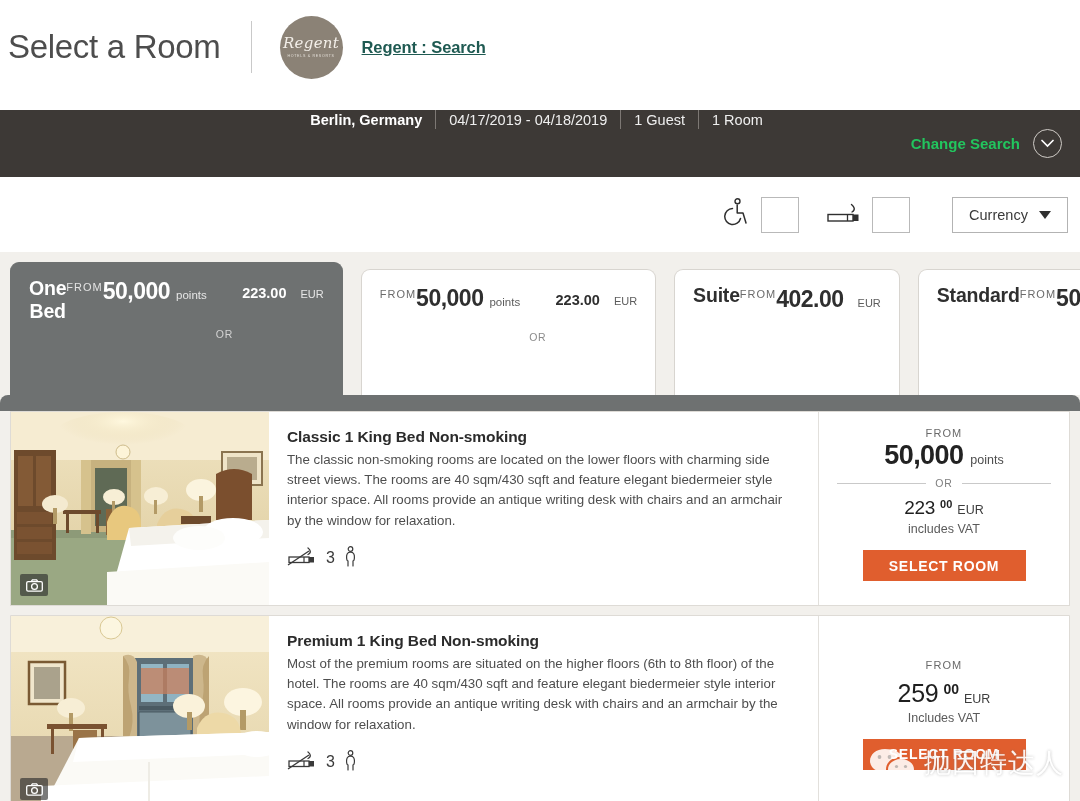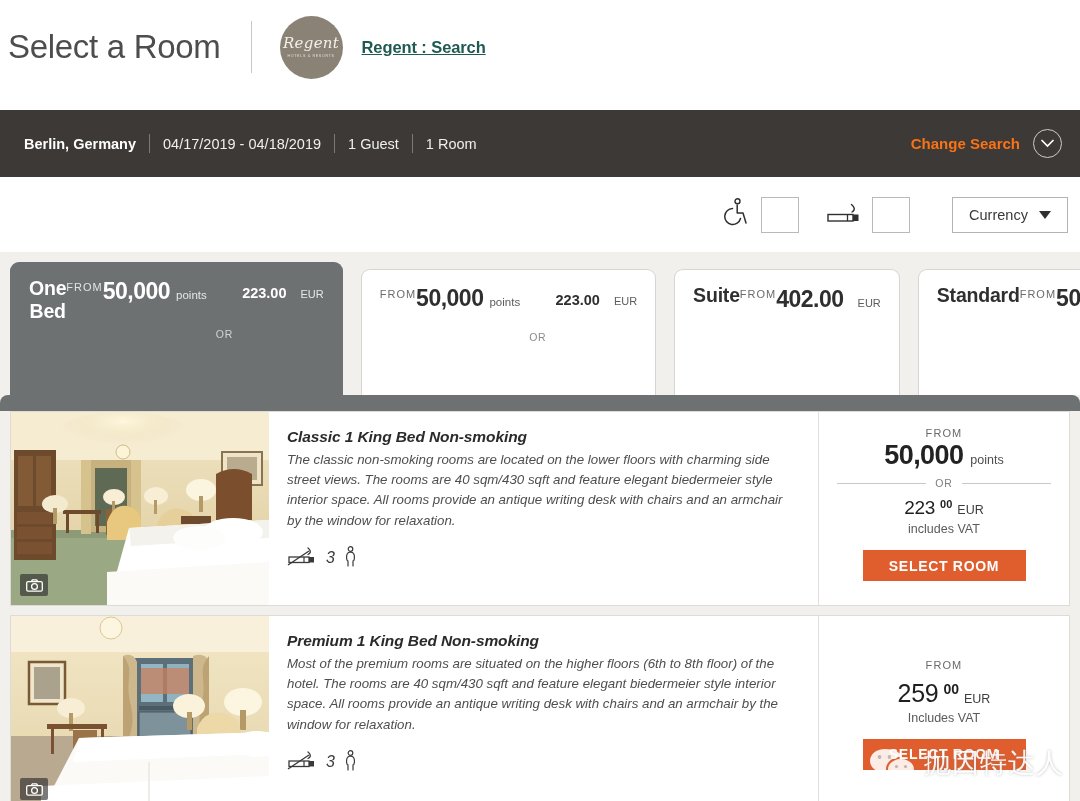--- a/index.html
+++ b/index.html
@@ -44,28 +44,28 @@
     letter-spacing: -0.1px;
   }
   .hotel-address {
     font-size: 16px; color: #4f4f4f; margin-top: 6px;
     letter-spacing: -0.1px;
   }
 
   
   .search-bar {
     height: 67px; background: #3d3936; color: #ffffff;
-    display: flex; align-items: center; padding: 0 18px 0 24px;
+    display: flex; align-items: center; padding: 0 18px 0 24px; flex-direction: column;
   }
   .sb-left { display: flex; align-items: center; }
   .sb-seg { font-size: 14.5px; color: #efefef; padding: 0 13px; white-space: nowrap; }
   .sb-seg:first-child { padding-left: 0; font-weight: bold; color: #ffffff; }
   .sb-sep { width: 1px; height: 19px; background: #7d7874; }
   .sb-right { margin-left: auto; display: flex; align-items: center; gap: 13px; }
-  .change-search { font-size: 15px; font-weight: bold; color: #f97316; white-space: nowrap; }
+  .change-search { font-size: 15px; font-weight: bold; color: #22c55e; white-space: nowrap; }
   .chev-btn {
     width: 29px; height: 29px; border-radius: 50%;
     border: 1.5px solid #cfcbc6; display: flex;
     align-items: center; justify-content: center;
   }
 
   
   .filter-strip {
     height: 75px; background: #ffffff;
     display: flex; align-items: center; justify-content: flex-end;
@@ -140,21 +140,21 @@
     display: flex; overflow: hidden; margin-top: 0;
     height: 195px;
   }
   .room-card + .room-card { margin-top: 9px; border-radius: 0 0 9px 9px; }
   .room-photo { position: relative; width: 258px; flex: 0 0 258px; overflow: hidden; }
   .cam-badge {
     position: absolute; left: 9px; bottom: 9px;
     width: 28px; height: 22px; background: rgba(40,40,40,.62);
     border-radius: 2px; display: flex; align-items: center; justify-content: center;
   }
-  .room-body { flex: 1; padding: 16px 20px 10px 18px; border-right: 1px solid #e2e0dc; font-style: italic; }
+  .room-body { flex: 1; padding: 16px 20px 10px 18px; border-right: 1px solid #e2e0dc; }
   .room-title {
     font-size: 15.5px; font-weight: bold; color: #2b2b2b; margin-bottom: 4px;
     letter-spacing: -0.1px;
   }
   .room-desc { font-size: 13.3px; color: #4e4e4e; line-height: 1.52; }
   .room-amen { display: flex; align-items: center; gap: 9px; margin-top: 15px; color: #3a3a3a; }
   .amen-count { font-size: 16px; color: #3a3a3a; }
 
   .room-price {
     width: 250px; flex: 0 0 250px; padding: 12px 18px;

